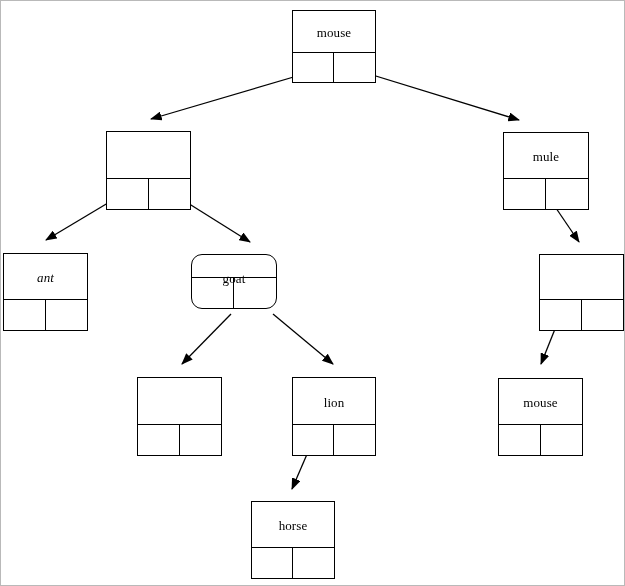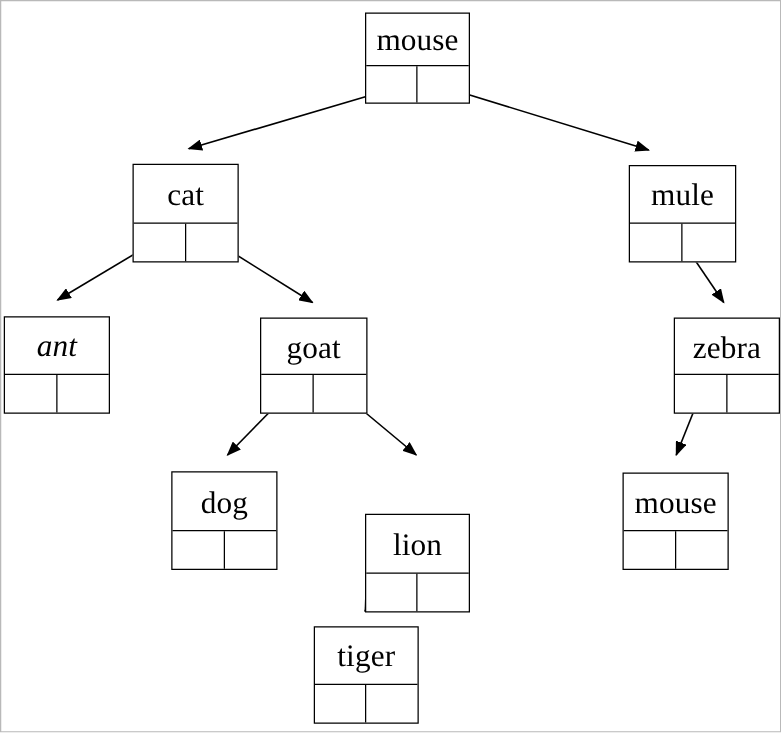--- a/index.html
+++ b/index.html
@@ -32,21 +32,21 @@
     background: #ffffff;
   }
   .node-label {
     position: absolute;
     left: 0;
     right: 0;
     top: 0;
     display: flex;
     align-items: center;
     justify-content: center;
-    font-size: 25px;
+    font-size: 13px;
     line-height: 1;
     color: #000000;
     letter-spacing: 0.1px;
     white-space: nowrap;
   }
   .node-ptrs {
     position: absolute;
     left: 0;
     right: 0;
     bottom: 0;
@@ -88,77 +88,74 @@
 
   <div id="nodes-layer">
       <div class="node" style="left: 291px; top: 9px; width: 84px; height: 73px;">
         <div class="node-label" style="height: 43px;">mouse</div>
         <div class="node-ptrs" style="height: 30px;">
           <div class="ptr left"></div>
           <div class="ptr right"></div>
         </div>
       </div>
       <div class="node" style="left: 105px; top: 130px; width: 85px; height: 79px;">
-        <div class="node-label" style="height: 48px;">cat</div>
         <div class="node-ptrs" style="height: 31px;">
           <div class="ptr left"></div>
           <div class="ptr right"></div>
         </div>
       </div>
       <div class="node" style="left: 476px; top: 131px; width: 86px; height: 78px; margin-left: 26px;">
         <div class="node-label" style="height: 47px;">mule</div>
         <div class="node-ptrs" style="height: 31px;">
           <div class="ptr left"></div>
           <div class="ptr right"></div>
         </div>
       </div>
       <div class="node" style="left: 2px; top: 252px; width: 85px; height: 78px;">
         <div class="node-label" style="height: 47px; font-style: italic;">ant</div>
         <div class="node-ptrs" style="height: 31px;">
           <div class="ptr left"></div>
           <div class="ptr right"></div>
         </div>
       </div>
-      <div class="node" style="left: 207px; top: 253px; width: 86px; height: 77px;">
+      <div class="node" style="left: 190px; top: 253px; width: 86px; height: 55px; border-radius: 11px;">
         <div class="node-label" style="height: 46px;">goat</div>
         <div class="node-ptrs" style="height: 31px;">
           <div class="ptr left"></div>
           <div class="ptr right"></div>
         </div>
       </div>
       <div class="node" style="left: 538px; top: 253px; width: 85px; height: 77px;">
-        <div class="node-label" style="height: 46px;">zebra</div>
         <div class="node-ptrs" style="height: 31px;">
           <div class="ptr left"></div>
           <div class="ptr right"></div>
         </div>
       </div>
       <div class="node" style="left: 136px; top: 376px; width: 85px; height: 79px;">
-        <div class="node-label" style="height: 48px;">dog</div>
         <div class="node-ptrs" style="height: 31px;">
           <div class="ptr left"></div>
           <div class="ptr right"></div>
         </div>
       </div>
-      <div class="node" style="left: 291px; top: 376px; width: 84px; height: 79px; margin-top: 34px;">
+      <div class="node" style="left: 291px; top: 376px; width: 84px; height: 79px;">
         <div class="node-label" style="height: 48px;">lion</div>
         <div class="node-ptrs" style="height: 31px;">
           <div class="ptr left"></div>
           <div class="ptr right"></div>
         </div>
       </div>
       <div class="node" style="left: 497px; top: 377px; width: 85px; height: 78px;">
         <div class="node-label" style="height: 47px;">mouse</div>
         <div class="node-ptrs" style="height: 31px;">
           <div class="ptr left"></div>
           <div class="ptr right"></div>
         </div>
       </div>
       <div class="node" style="left: 250px; top: 500px; width: 84px; height: 78px;">
-        <div class="node-label" style="height: 47px;">tiger</div>
+        <div class="node-label" style="height: 47px;">horse</div>
         <div class="node-ptrs" style="height: 31px;">
           <div class="ptr left"></div>
           <div class="ptr right"></div>
         </div>
       </div>
     </div>
 
 </div>
 
 </body></html>

